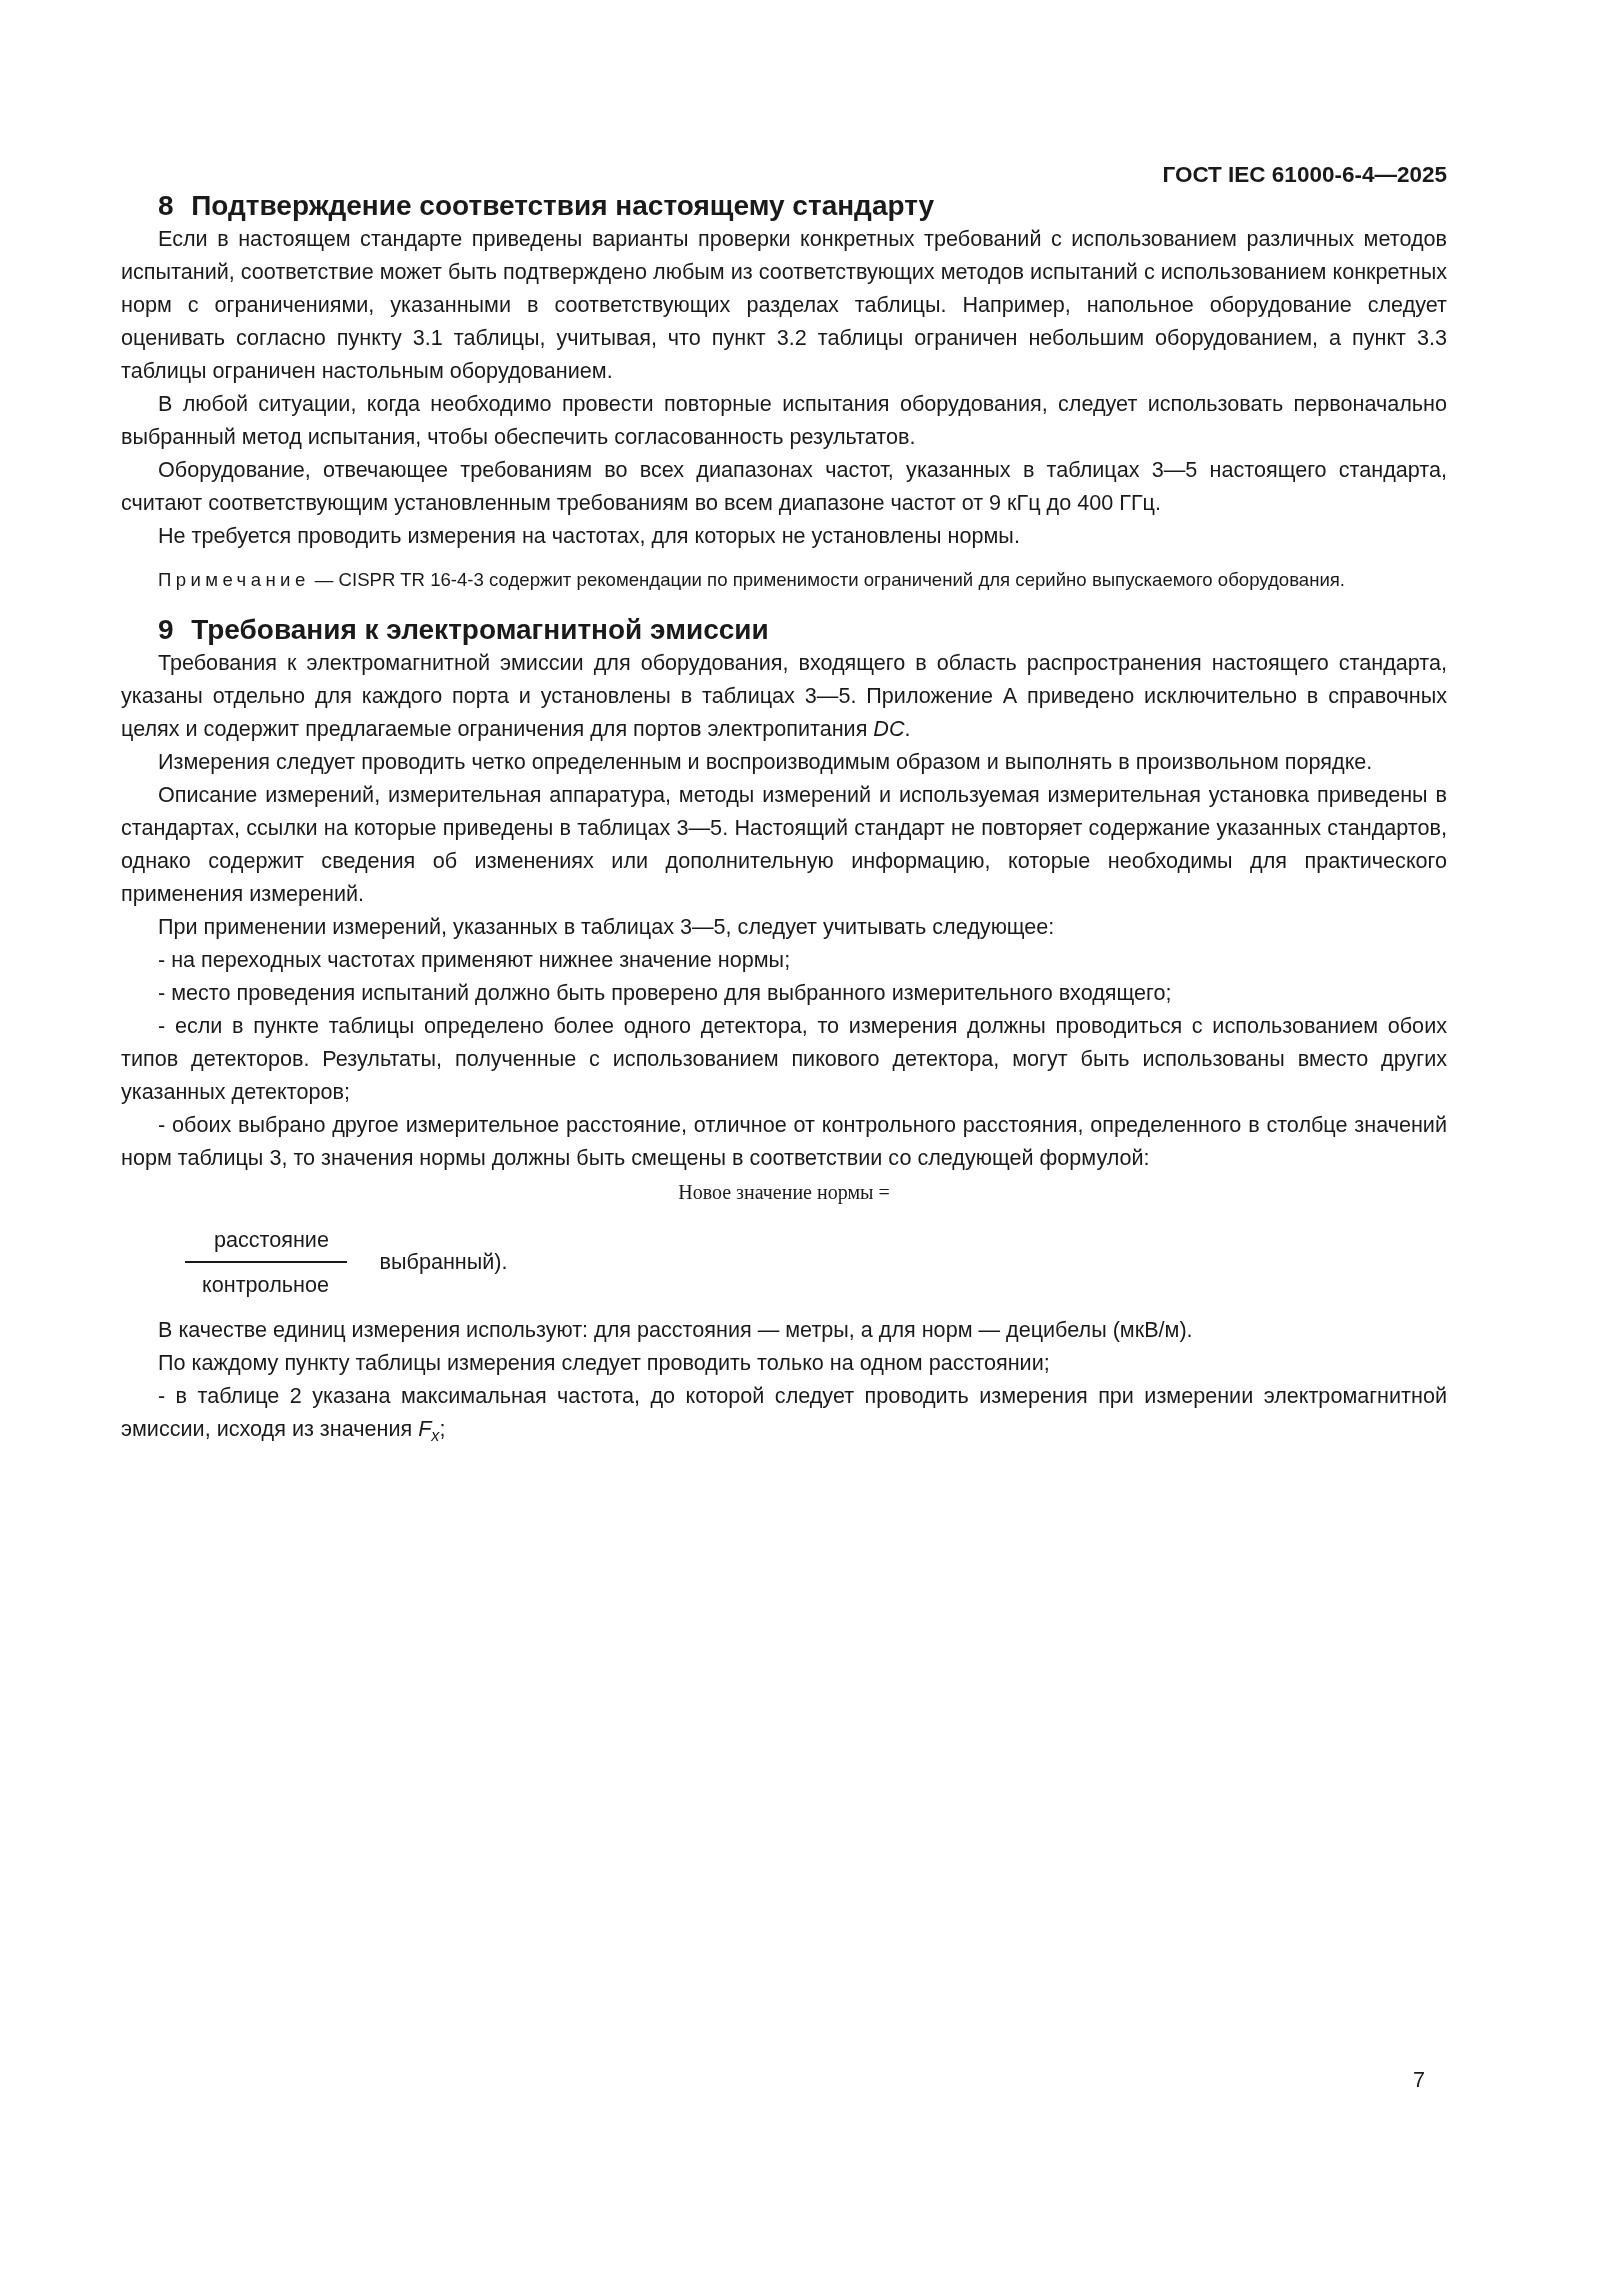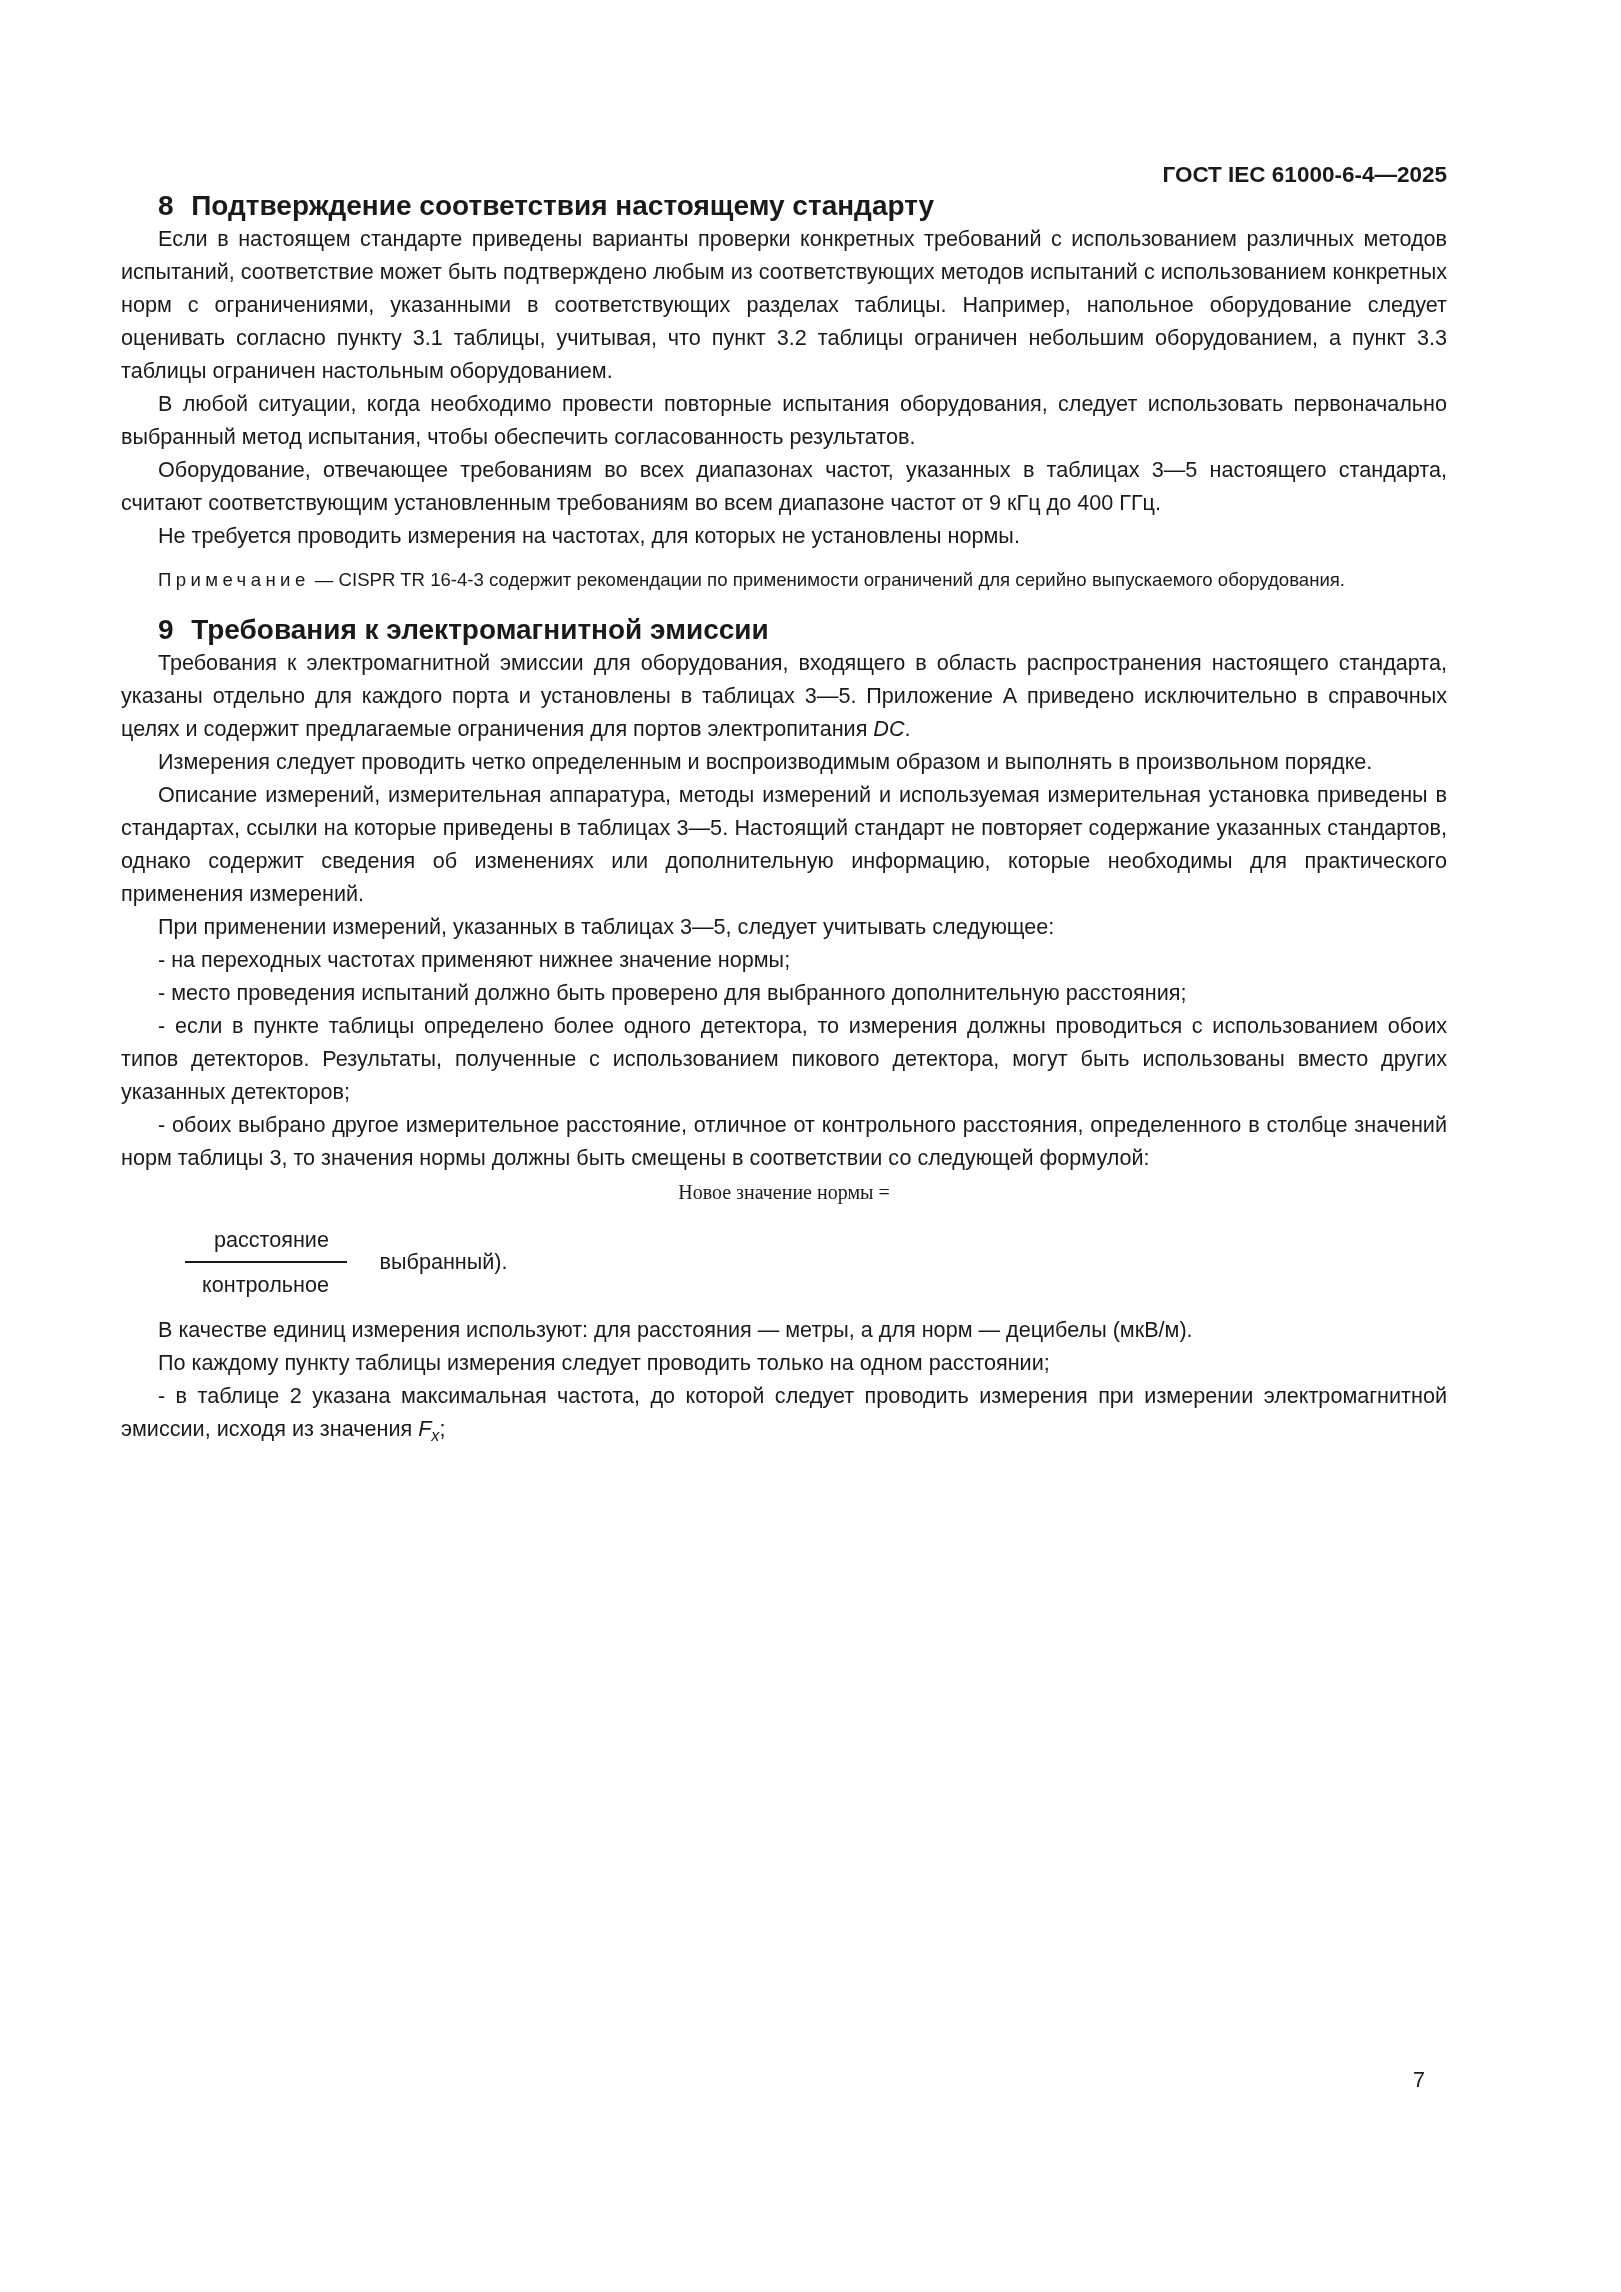--- a/index.html
+++ b/index.html
@@ -113,21 +113,21 @@
     <p class="note"><span class="note-label">Примечание</span><span> — CISPR TR 16-4-3 содержит рекомендации по применимости ограничений для серийно выпускаемого оборудования.</span></p>
 
     <h2 class="section-heading h9"><span class="heading-num">9</span><span>Требования к электромагнитной эмиссии</span></h2>
 
     <p class="body"><span>Требования к электромагнитной эмиссии для оборудования, входящего в область распространения настоящего стандарта, указаны отдельно для каждого порта и установлены в таблицах 3—5. Приложение А приведено исключительно в справочных целях и содержит предлагаемые ограничения для портов электропитания </span><i>DC</i><span>.</span></p>
     <p class="body">Измерения следует проводить четко определенным и воспроизводимым образом и выполнять в произвольном порядке.</p>
     <p class="body">Описание измерений, измерительная аппаратура, методы измерений и используемая измерительная установка приведены в стандартах, ссылки на которые приведены в таблицах 3—5. Настоящий стандарт не повторяет содержание указанных стандартов, однако содержит сведения об изменениях или дополнительную информацию, которые необходимы для практического применения измерений.</p>
     <p class="body">При применении измерений, указанных в таблицах 3—5, следует учитывать следующее:</p>
 
     <p class="body">- на переходных частотах применяют нижнее значение нормы;</p>
-    <p class="body">- место проведения испытаний должно быть проверено для выбранного дополнительную расстояния;</p>
+    <p class="body">- место проведения испытаний должно быть проверено для выбранного измерительного входящего;</p>
     <p class="body">- если в пункте таблицы определено более одного детектора, то измерения должны проводиться с использованием обоих типов детекторов. Результаты, полученные с использованием пикового детектора, могут быть использованы вместо других указанных детекторов;</p>
     <p class="body">- обоих выбрано другое измерительное расстояние, отличное от контрольного расстояния, определенного в столбце значений норм таблицы 3, то значения нормы должны быть смещены в соответствии со следующей формулой:</p>
 
     <p class="center-line">Новое значение нормы =</p>
 
     <div class="formula">
       <span class="frac">
         <span class="num">расстояние</span>
         <span class="den">контрольное</span>
       </span>

